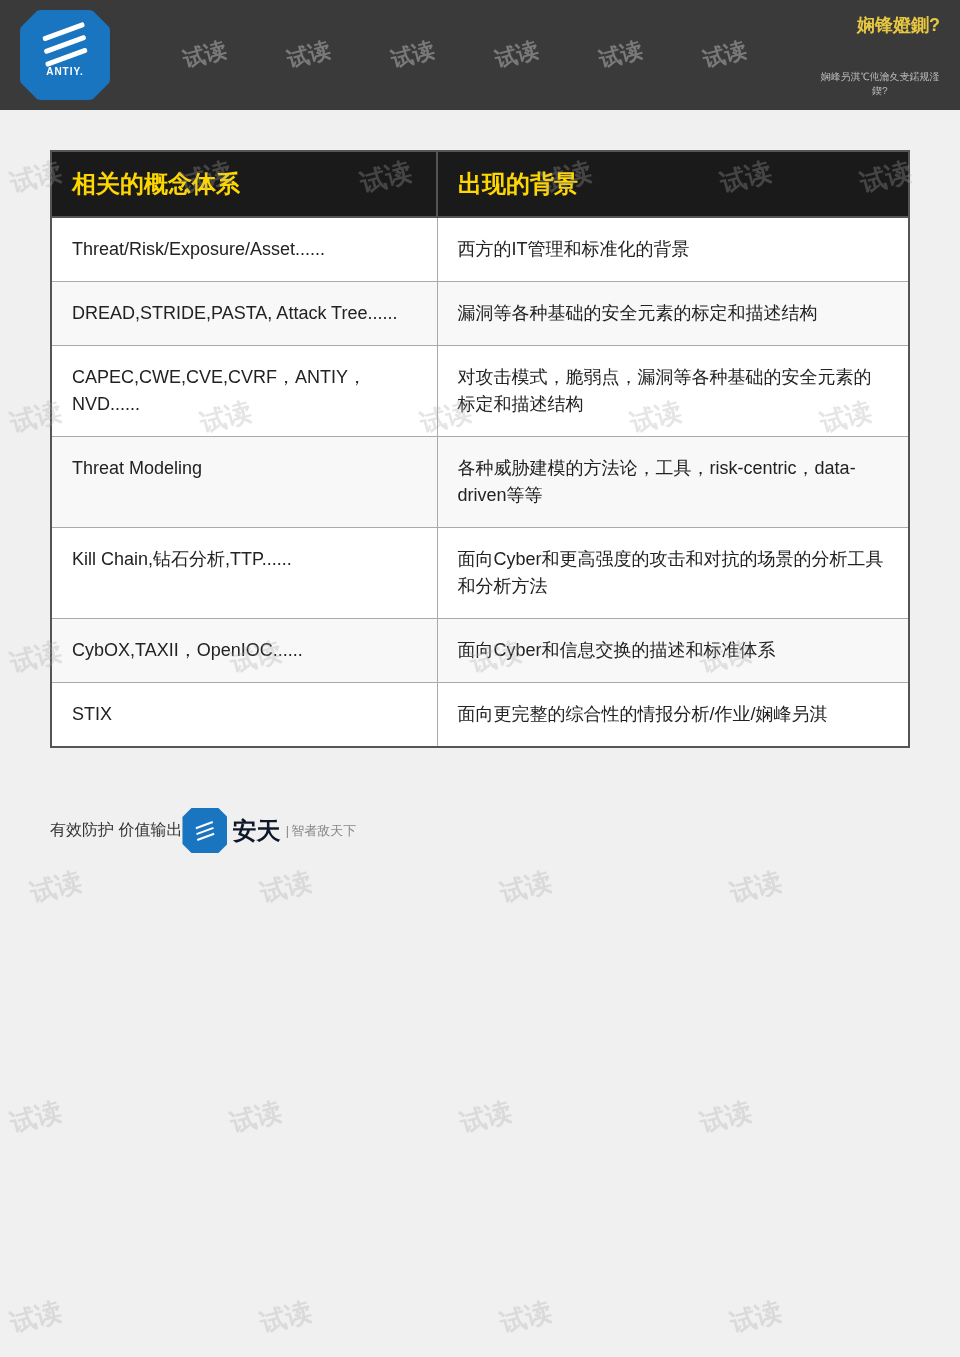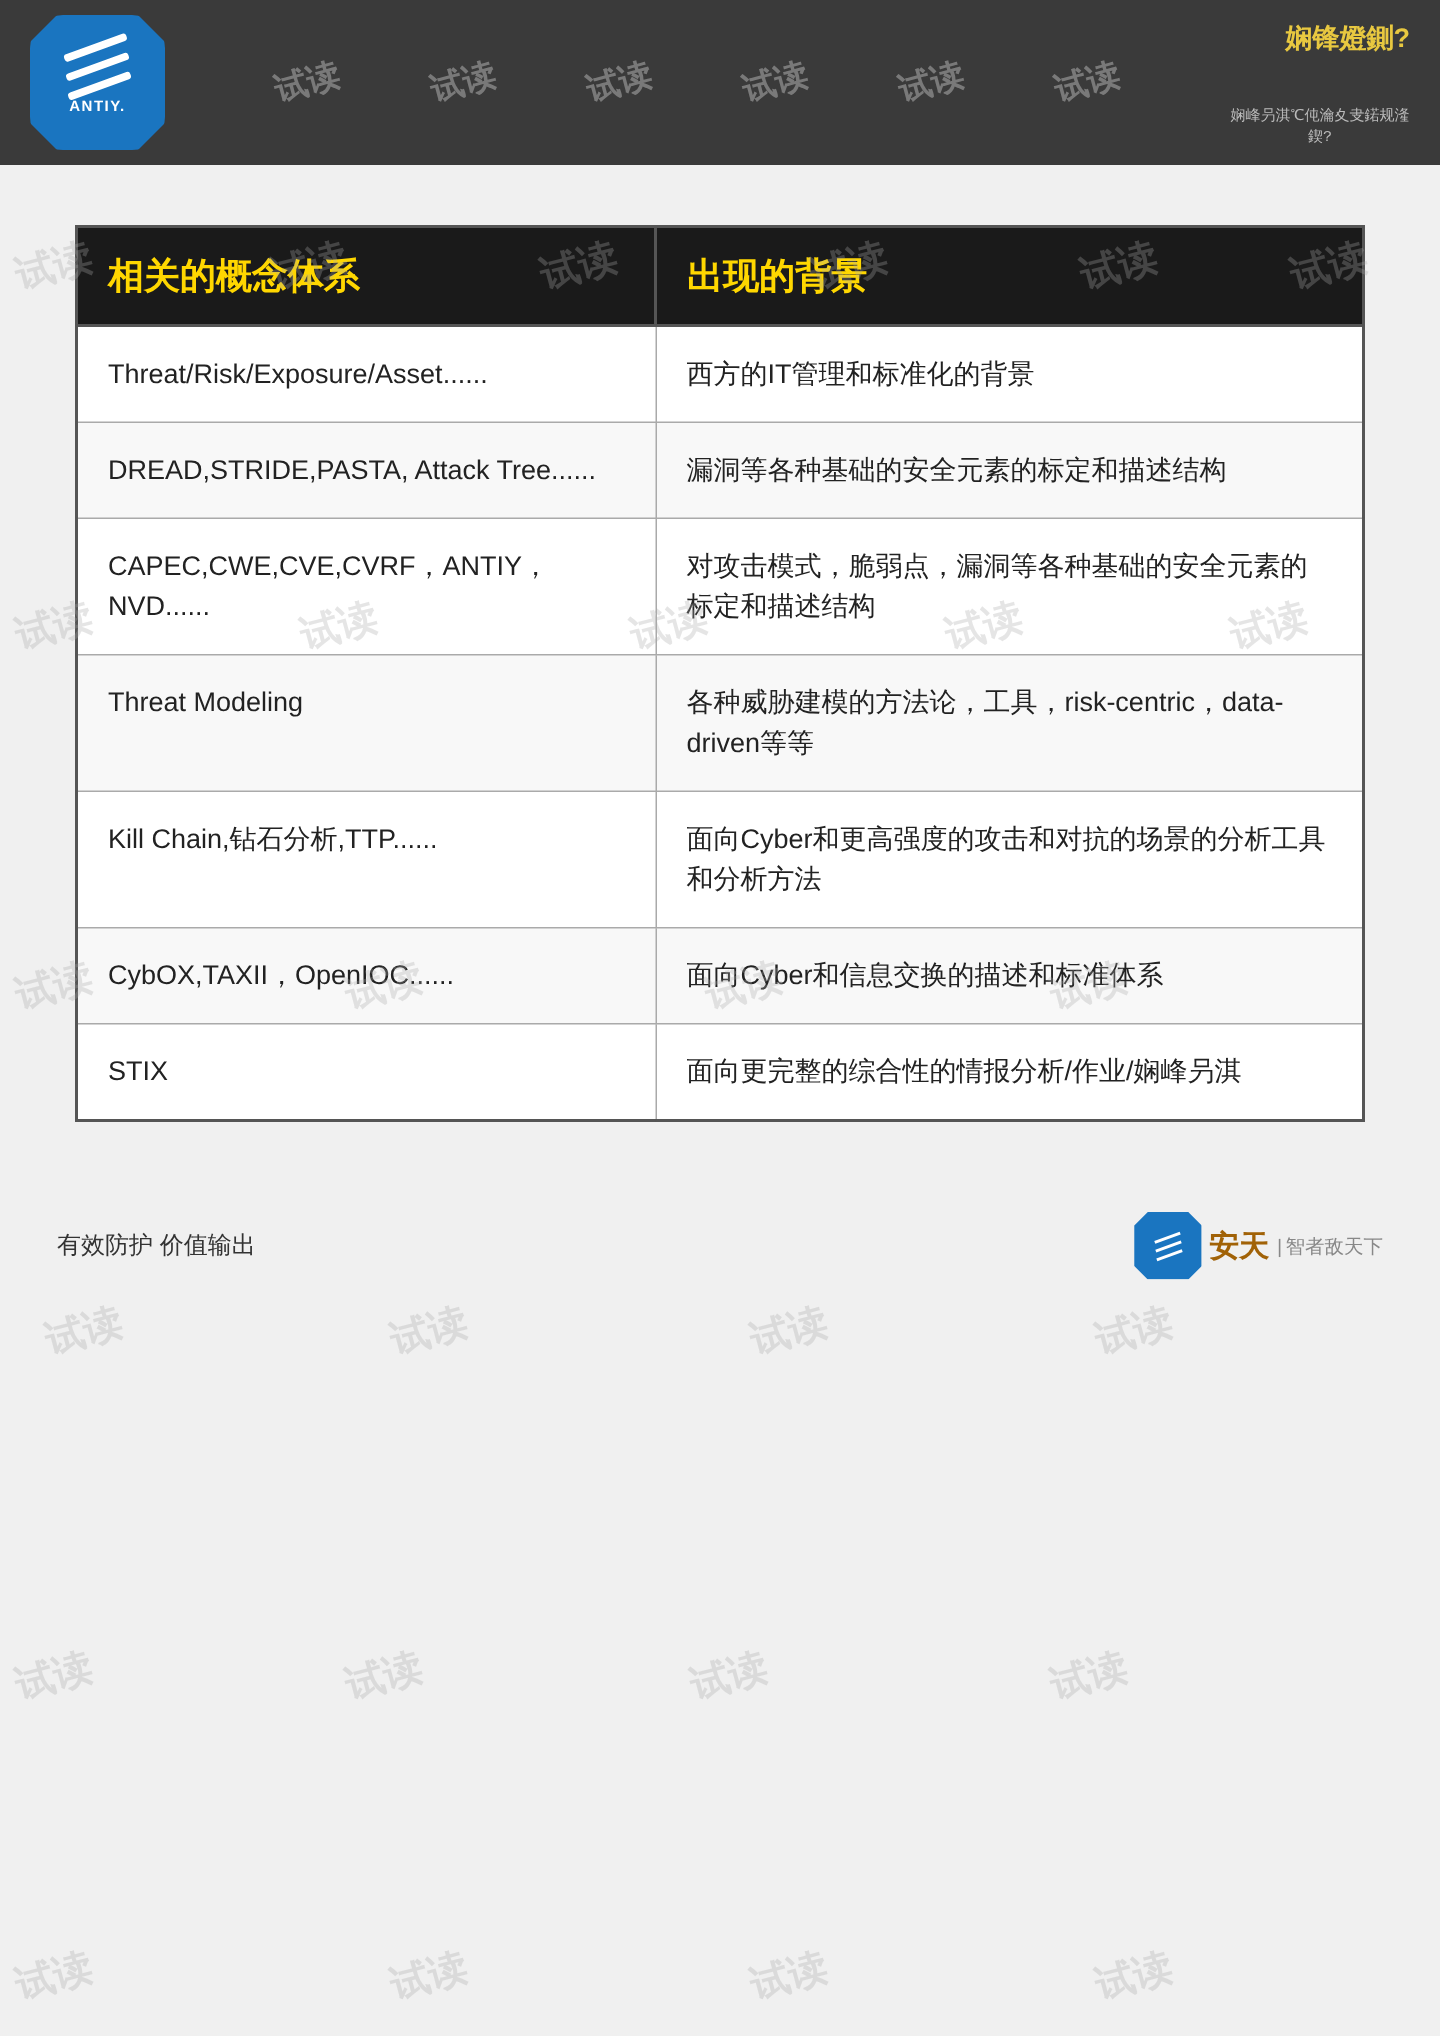--- a/index.html
+++ b/index.html
@@ -157,24 +157,23 @@
       width: 45%;
       font-weight: normal;
     }
 
     .col-right {
       width: 55%;
     }
 
     
     .footer {
-      padding: 20px 38px;
-      display: flex;
-      align-items: center;
-      justify-content: space-between;
+      padding: 20px 50px;
+      display: flex;
+      align-items: center;
       background: #f0f0f0;
       margin-top: 10px;
     }
 
     .footer-text {
       font-size: 16px;
       color: #333;
       font-family: 'SimHei', sans-serif;
     }
 
@@ -312,18 +311,18 @@
   <div class="footer-logo">
     <div class="footer-logo-icon">
       <div style="width:20px;height:20px;display:flex;flex-direction:column;gap:2px;align-items:center;justify-content:center;">
         <div style="width:18px;height:2px;background:white;transform:rotate(-20deg) translateY(-2px);"></div>
         <div style="width:18px;height:2px;background:white;transform:rotate(-20deg);"></div>
         <div style="width:18px;height:2px;background:white;transform:rotate(-20deg) translateY(2px);"></div>
       </div>
     </div>
     <div style="display:flex;flex-direction:column;align-items:flex-start;">
       <div style="display:flex;align-items:center;gap:3px;">
-        <span style="color:#a16207;font-size:20px;font-family:Liberation Serif, serif;font-weight:bold;">安天</span>
+        <span style="color:#0f172a;font-size:24px;font-family:Liberation Serif, serif;font-weight:bold;">安天</span>
         <span style="color:#888;font-size:13px;font-family:Liberation Mono, monospace;">|智者敌天下</span>
       </div>
     </div>
   </div>
 </div>
 
 </body></html>

